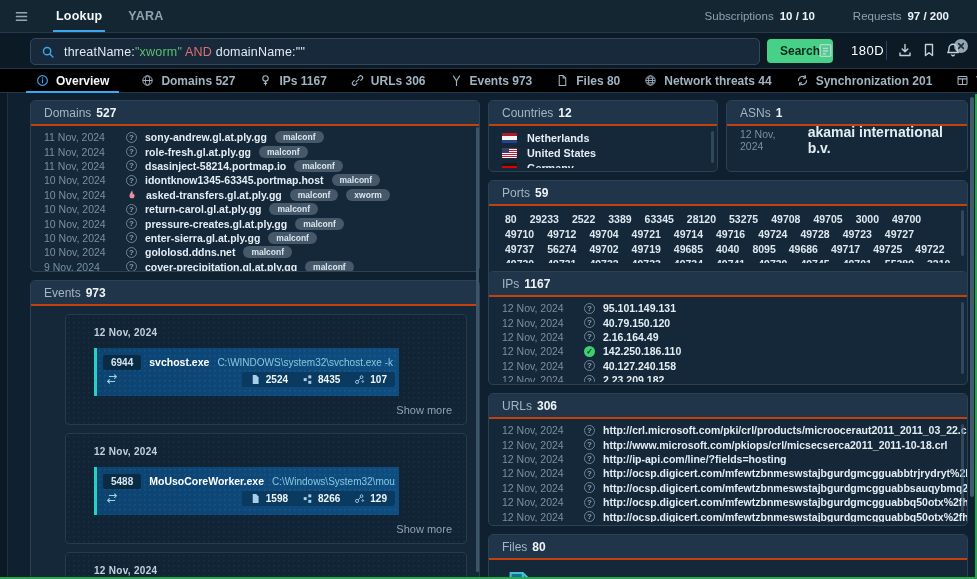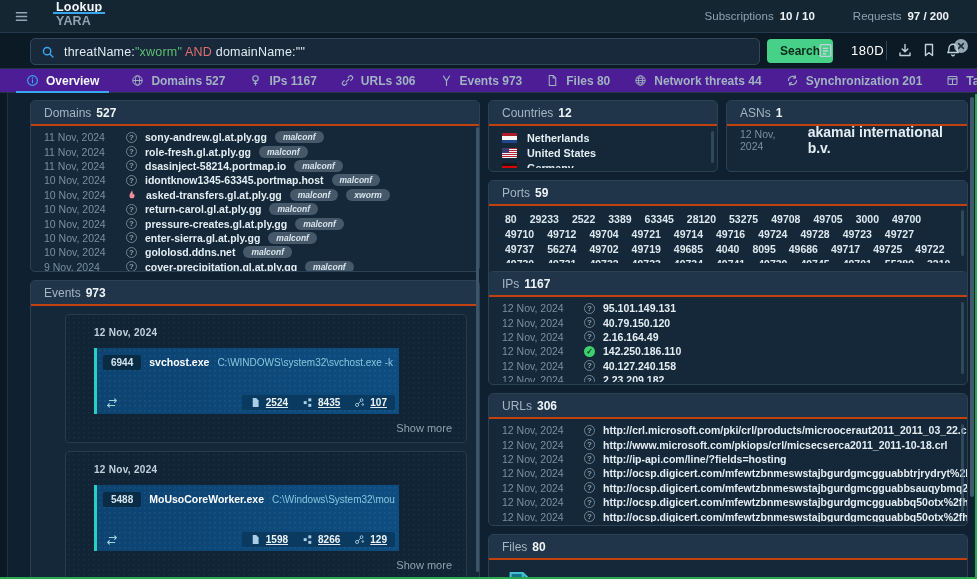--- a/index.html
+++ b/index.html
@@ -17,21 +17,21 @@
   .icon { display:inline-flex; align-items:center; justify-content:center; }
   .icon svg { width:100%; height:100%; display:block; }
 
   
   #topbar {
     position:absolute; left:0; top:0; right:0; height:33px;
     background:#152633; border-bottom:1px solid #243a4c;
     display:flex; align-items:center; z-index:10;
   }
   #hamburger { width:15px; height:15px; margin-left:14px; color:#93a7b5; }
-  #top-tabs { display:flex; height:100%; margin-left:14px;flex-direction:column; }
+  #top-tabs { display:flex; height:100%; margin-left:14px; }
   .top-tab {
     position:relative; display:flex; align-items:center; padding:0 13px;
     font-weight:bold; font-size:12.5px; color:#8ea2b0; cursor:pointer; letter-spacing:.2px;
   }
   .top-tab.active { color:#f2f7fa; }
   .top-tab.active::after {
     content:""; position:absolute; left:10px; right:10px; bottom:0; height:2px; background:#3aa7f0;
   }
   #top-right { margin-left:auto; margin-right:28px; display:flex; gap:38px; font-size:11.5px; color:#8ea2b0; }
   #top-right b { color:#eef4f8; margin-left:6px; font-size:11.5px; }
@@ -61,22 +61,22 @@
   #doclines-btn { position:absolute; left:817px; top:9px; width:17px; height:17px; color:#c2d1db; cursor:pointer; }
   #period { position:absolute; left:851px; top:10px; font-size:13px; color:#ffffff; letter-spacing:.5px; cursor:pointer; }
   #ctrl-div { position:absolute; left:886px; top:8px; width:1px; height:19px; background:#2c4456; }
   #download-btn { position:absolute; left:897px; top:9px; width:16px; height:16px; color:#c2d1db; cursor:pointer; }
   #bookmark-btn { position:absolute; left:921px; top:9px; width:16px; height:16px; color:#c2d1db; cursor:pointer; }
   #bell-btn     { position:absolute; left:945px; top:9px; width:16px; height:16px; color:#c2d1db; cursor:pointer; }
 
   
   #tabrow {
     position:absolute; left:0; top:69px; right:0; height:24px;
-    background:#4c1d95; border-bottom:1px solid #223647;
-    display:flex; align-items:center; padding-left:14px; z-index:8;
+    background:#000000; border-bottom:1px solid #223647;
+    display:flex; align-items:center; padding-left:24px; z-index:8;
   }
   .tab { position:relative; display:flex; align-items:center; gap:7px; height:100%;
          padding:0 12px; color:#9fb3c1; font-size:12px; font-weight:bold; cursor:pointer; white-space:nowrap; }
   .tab .icon { width:13px; height:13px; }
   .tab.active { color:#f2f7fa; }
   .tab.active .icon { color:#3aa7f0; }
   .tab.active::after { content:""; position:absolute; left:2px; right:2px; bottom:-1px; height:2px; background:#3aa7f0; }
   .tab-sep { width:1px; height:14px; background:#2c4456; margin:0 4px; }
 
   
@@ -99,21 +99,21 @@
     width:11px; height:11px; flex:0 0 auto; border:1px solid #6f8493; border-radius:50%;
     color:#8ba0af; font-size:8px; line-height:9px; text-align:center; font-weight:bold; display:inline-block;
   }
   .okmark {
     width:11px; height:11px; flex:0 0 auto; background:#3ecf6e; border-radius:50%;
     color:#0c2b1c; font-size:8px; line-height:11px; text-align:center; font-weight:bold; display:inline-block;
   }
   .flamei { width:12px; height:12px; flex:0 0 auto; }
   .badge {
     background:#46596b; color:#dae5ec; font-size:8.5px; font-weight:bold;
-    padding:1px 8px; border-radius:8px; cursor:pointer; white-space:nowrap;font-style:italic;
+    padding:1px 8px; border-radius:8px; cursor:pointer; white-space:nowrap;
   }
   .scroll-thumb { position:absolute; background:#44607491; border-radius:2px; }
 
   
   .ev-card {
     margin:8px 12px 8px 34px; background:#112435; border:1px solid #233c50; border-radius:4px;
     padding:12px 12px 8px 28px;
     background-image:radial-gradient(rgba(130,180,220,.055) 1px, transparent 1px);
     background-size:5px 5px;
   }
@@ -122,21 +122,21 @@
     position:relative; width:305px; margin-top:10px; border-left:3px solid #27d0c0;
     background:linear-gradient(90deg,#0c4371,#0e4d80);
     background-image:radial-gradient(rgba(180,220,255,.07) 1px, transparent 1px),linear-gradient(90deg,#0c4371,#0e4d80);
     background-size:5px 5px,100% 100%;
     padding:4px 4px 4px 6px; cursor:pointer;
   }
   .proc-top { display:flex; align-items:center; gap:8px; height:20px; }
   .pid { background:#0a2b44; color:#d3e4ef; font-weight:bold; font-size:10px; padding:2px 8px; border-radius:2px; }
   .pname { color:#ffffff; font-weight:bold; font-size:10.5px; white-space:nowrap; }
   .pcmd { color:#86c8de; font-size:10px; white-space:nowrap; overflow:hidden; }
-  .proc-bottom { display:flex; align-items:flex-end; justify-content:space-between; margin-top:18px; height:20px;text-decoration:underline; }
+  .proc-bottom { display:flex; align-items:flex-start; justify-content:space-between; margin-top:0; height:20px; }
   .swapi { width:14px; height:14px; color:#9fd2db; margin-left:2px; }
   .stats { display:flex; background:#0a3a5f; border-radius:2px; padding:2px 8px; gap:14px; }
   .stat { display:flex; align-items:center; gap:5px; color:#eef5f9; font-weight:bold; font-size:10px; }
   .stat .icon { width:11px; height:11px; }
   .show-more { text-align:right; color:#8fa3b2; font-size:11px; margin-top:8px; padding-right:2px; cursor:pointer; }
 
   
   .c-row { display:flex; align-items:center; gap:10px; height:15px; padding:0 13px; cursor:pointer; }
   .c-row .cname { color:#e4edf3; font-weight:bold; font-size:10.8px; }
   .flag { width:15px; height:10px; border-radius:1px; flex:0 0 auto; position:relative; overflow:hidden; }

